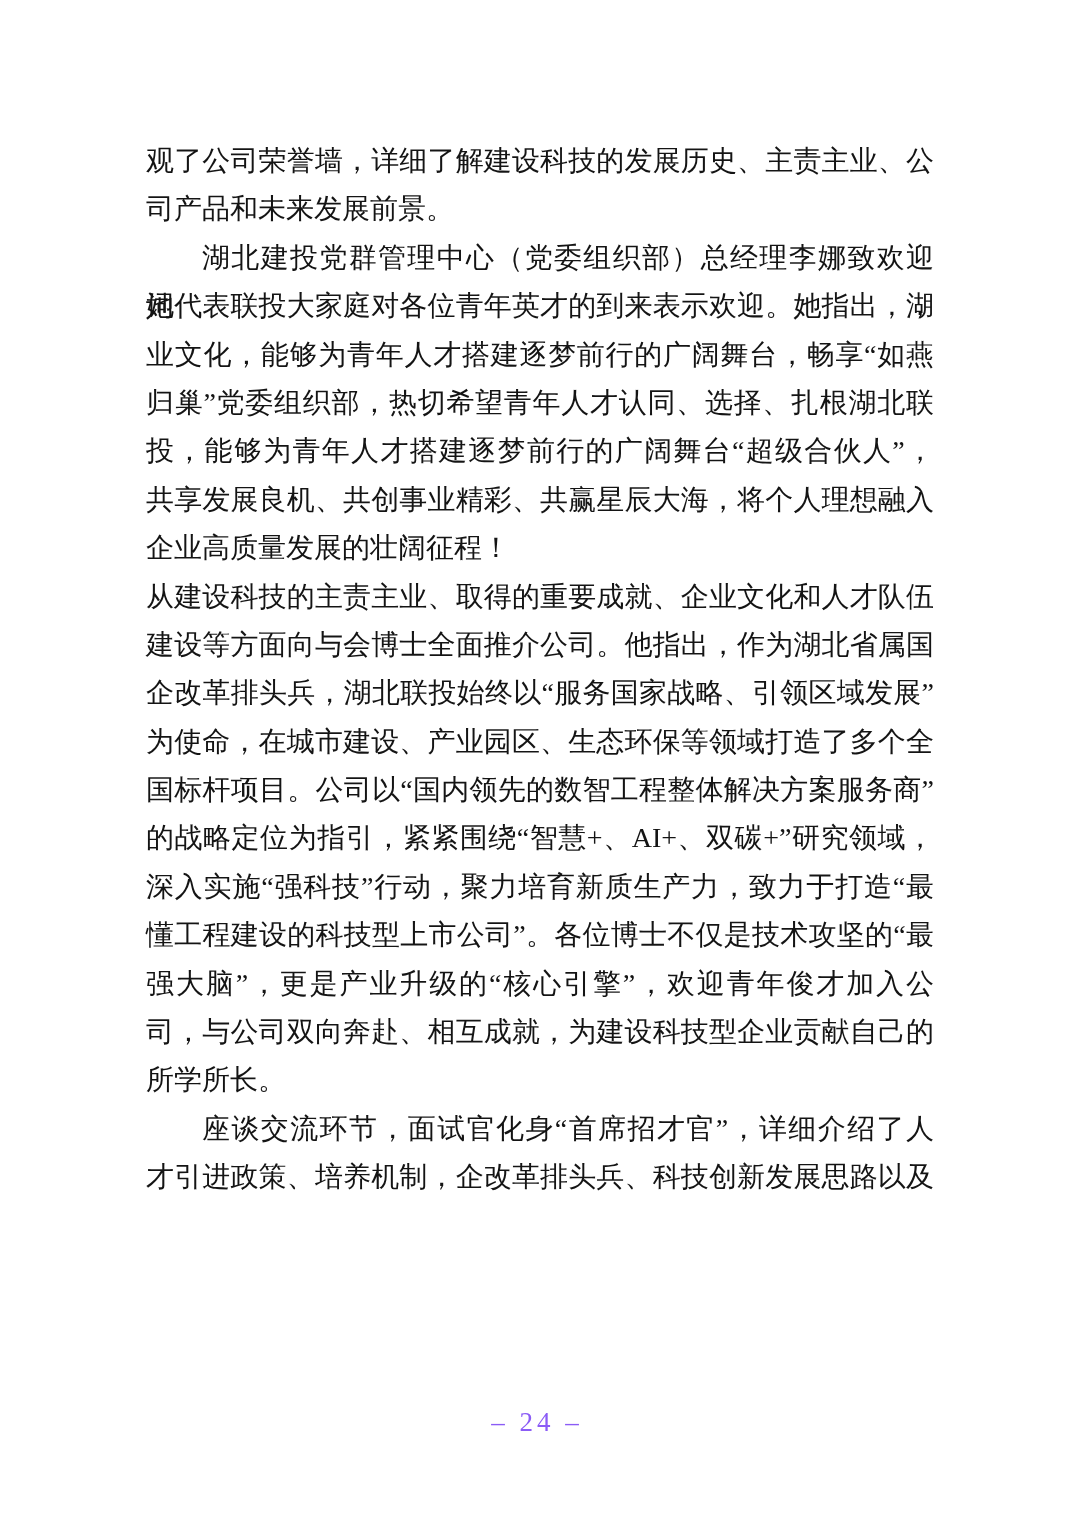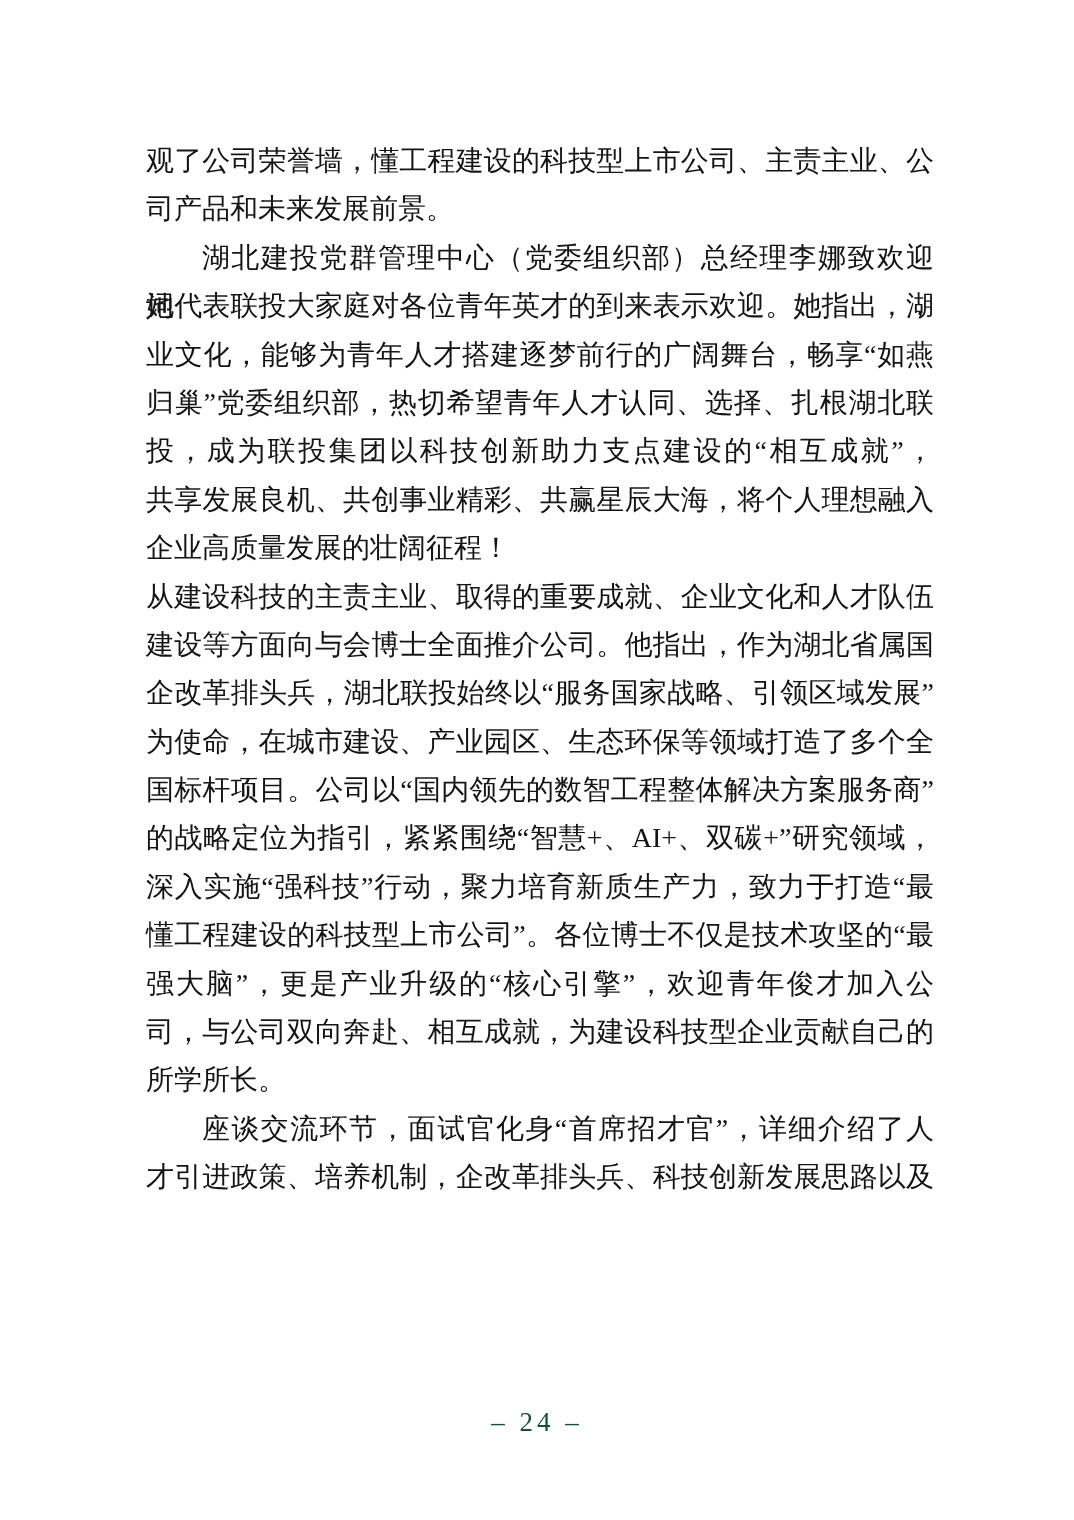--- a/index.html
+++ b/index.html
@@ -42,38 +42,38 @@
     text-indent: 56px;
   }
   .page-footer {
     position: absolute;
     left: 0;
     right: 0;
     top: 1402px;
     text-align: center;
     font-size: 27px;
     line-height: 40px;
-    color: #14532d;
+    color: #8b5cf6;
   }
   .page-footer span {
     letter-spacing: 4px;
   }
 </style>
 </head>
 <body>
 
 <div class="page">
   <main class="doc-body" id="doc-body">
-      <div class="line fill">观了公司荣誉墙，懂工程建设的科技型上市公司、主责主业、公</div>
+      <div class="line fill">观了公司荣誉墙，详细了解建设科技的发展历史、主责主业、公</div>
       <div class="line">司产品和未来发展前景。</div>
       <div class="line indent fill">湖北建投党群管理中心（党委组织部）总经理李娜致欢迎词，</div>
       <div class="line fill">她代表联投大家庭对各位青年英才的到来表示欢迎。她指出，湖</div>
       <div class="line fill">业文化，能够为青年人才搭建逐梦前行的广阔舞台，畅享“如燕</div>
       <div class="line fill">归巢”党委组织部，热切希望青年人才认同、选择、扎根湖北联</div>
-      <div class="line fill">投，成为联投集团以科技创新助力支点建设的“相互成就”，</div>
+      <div class="line fill">投，能够为青年人才搭建逐梦前行的广阔舞台“超级合伙人”，</div>
       <div class="line fill">共享发展良机、共创事业精彩、共赢星辰大海，将个人理想融入</div>
       <div class="line">企业高质量发展的壮阔征程！</div>
       <div class="line fill">从建设科技的主责主业、取得的重要成就、企业文化和人才队伍</div>
       <div class="line fill">建设等方面向与会博士全面推介公司。他指出，作为湖北省属国</div>
       <div class="line fill">企改革排头兵，湖北联投始终以“服务国家战略、引领区域发展”</div>
       <div class="line fill">为使命，在城市建设、产业园区、生态环保等领域打造了多个全</div>
       <div class="line fill">国标杆项目。公司以“国内领先的数智工程整体解决方案服务商”</div>
       <div class="line fill">的战略定位为指引，紧紧围绕“智慧+、AI+、双碳+”研究领域，</div>
       <div class="line fill">深入实施“强科技”行动，聚力培育新质生产力，致力于打造“最</div>
       <div class="line fill">懂工程建设的科技型上市公司”。各位博士不仅是技术攻坚的“最</div>

